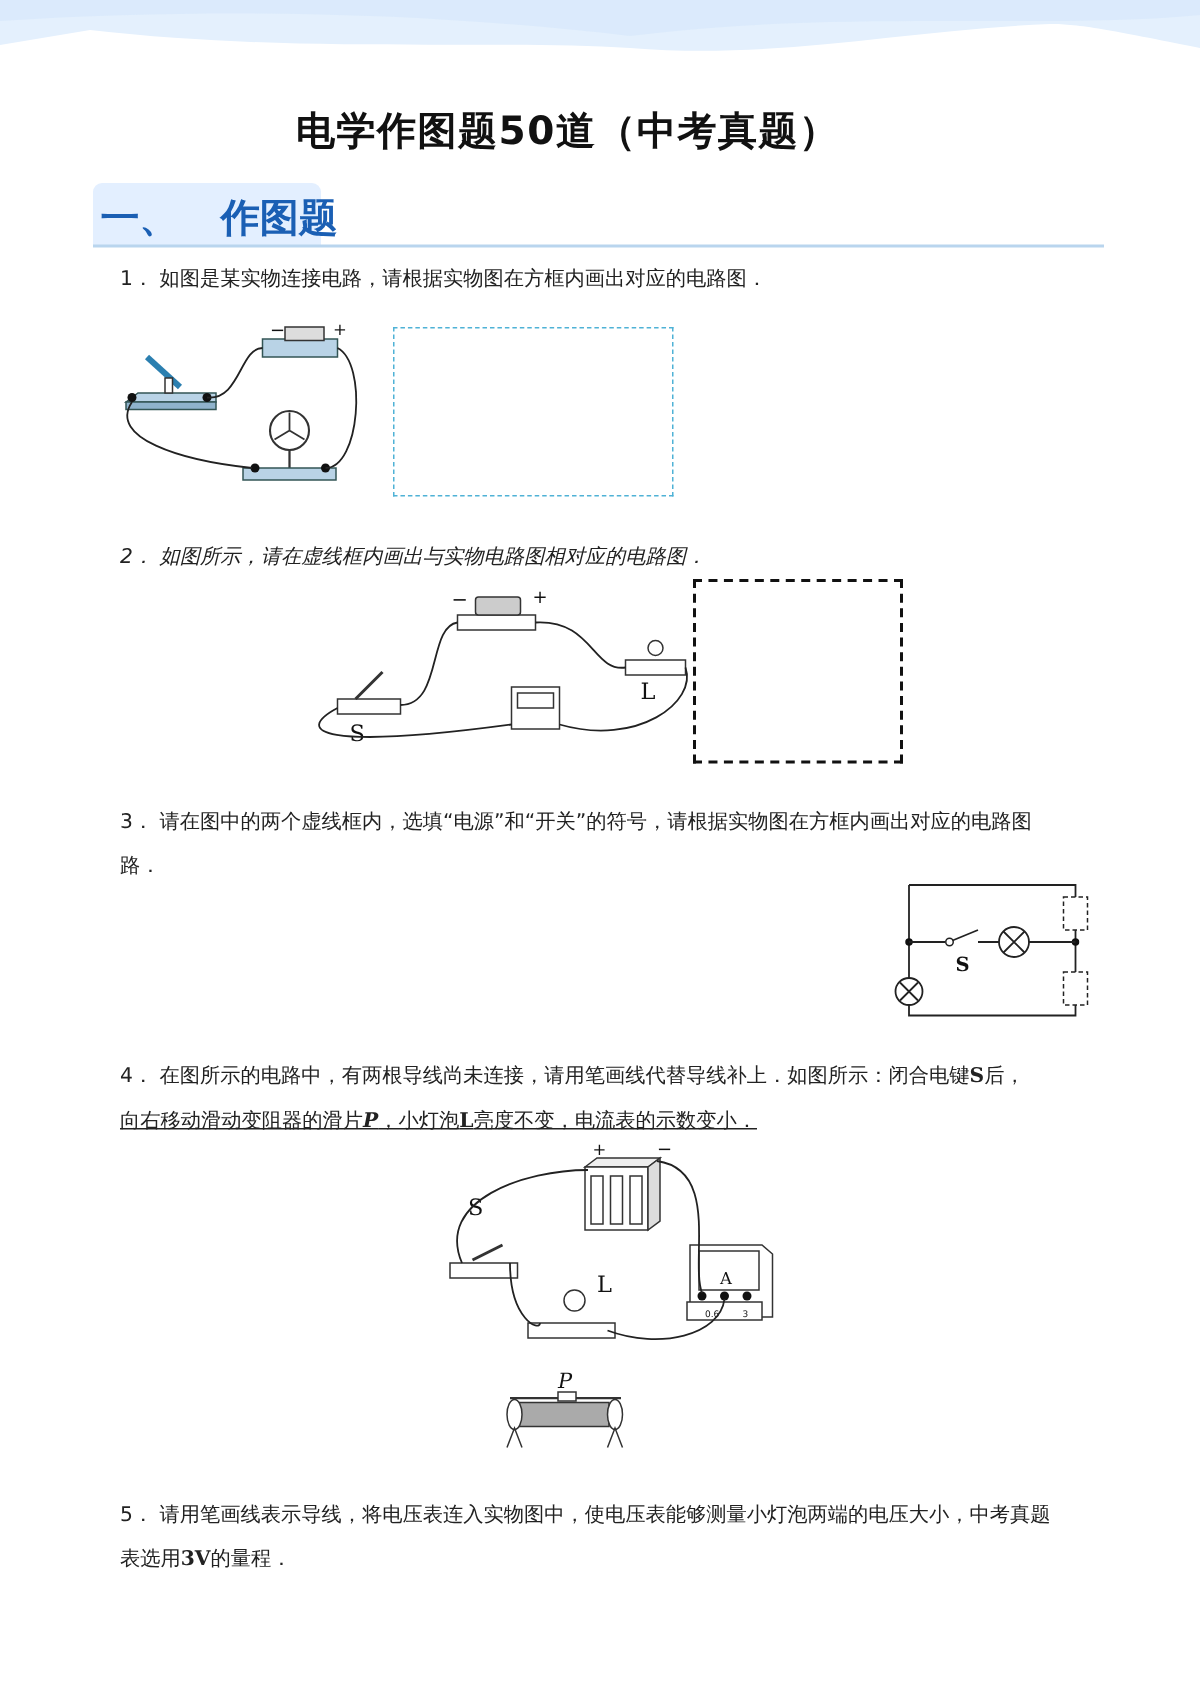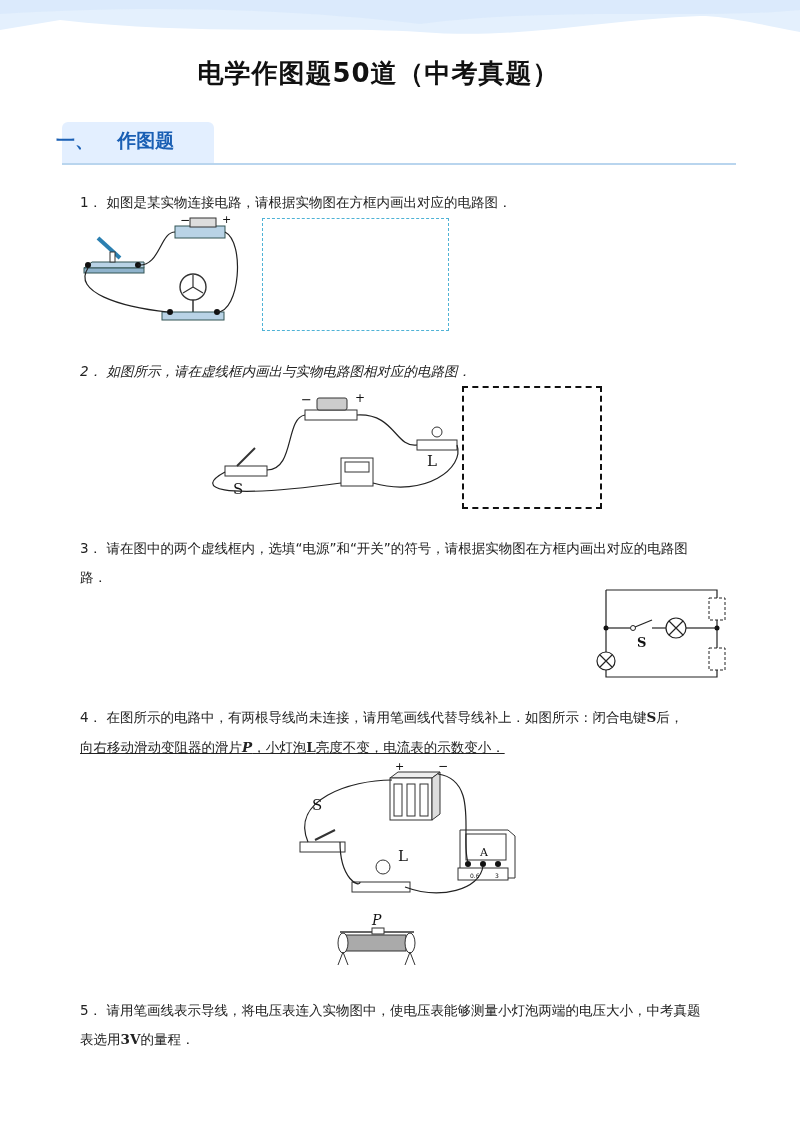--- a/index.html
+++ b/index.html
@@ -1,23 +1,23 @@
 <!DOCTYPE html>
 <html><head>
 <meta charset="utf-8">
 <style>
   html, body { margin:0; padding:0; }
   body { width:800px; height:1132px; background:#ffffff; position:relative; overflow:hidden;
          font-family: "DejaVu Sans", "Liberation Sans", sans-serif; color:#222; }
   .wave { position:absolute; left:0; top:0; width:800px; height:40px; }
-  .title { position:absolute; top:56px; left:0; width:757px; text-align:center;
+  .title { position:absolute; top:70px; left:0; width:757px; text-align:center;
            font-size:26px; font-weight:bold; color:#111; letter-spacing:1px; }
   .section { position:absolute; top:122px; left:62px; width:152px; height:42px;
              background:#e3efff; border-radius:6px 6px 0 0; }
-  .section-text { position:absolute; top:128px; left:56px; font-size:19px; font-weight:bold; color:#1a5fb4; }
+  .section-text { position:absolute; top:128px; left:67px; font-size:26px; font-weight:bold; color:#1a5fb4; }
   .section-line { position:absolute; top:163px; left:62px; width:674px; height:2px; background:#b9d5ee; }
   .q { position:absolute; left:80px; font-size:13.5px; color:#222; line-height:29px; }
   .q b.m { font-family: "DejaVu Serif", "Liberation Serif", serif; font-weight:bold; }
   .q i.m { font-family: "DejaVu Serif", "Liberation Serif", serif; font-weight:bold; font-style:italic; }
   .fig { position:absolute; }
   .box1 { position:absolute; left:262px; top:218px; width:185px; height:111px; border:1.5px dashed #4fb2d6; }
   .box2 { position:absolute; left:462px; top:386px; width:136px; height:119px; border:2px dashed #111; }
   .lbl { font-family:"DejaVu Serif","Liberation Serif",serif; }
 </style>
 </head>
@@ -31,21 +31,21 @@
 <div class="title">电学作图题50道（中考真题）</div>
 
 <div class="section"></div>
 <div class="section-text">
   <span>一、</span>
   <span style="display:inline-block;width:10px"></span>
   <span>作图题</span>
 </div>
 <div class="section-line"></div>
 
-<div class="q" style="top:188px;text-align:center;">
+<div class="q" style="top:172px;text-align:center;">
   <span>1．</span>
   <span>如图是某实物连接电路，请根据实物图在方框内画出对应的电路图．</span>
 </div>
 <svg class="fig" style="left:80px;top:212px" width="160" height="115">
 
   <path d="M4 56 L12 50 L64 50 L64 56 Z" fill="#b9d3e6" stroke="#355" stroke-width="1"></path>
   <rect x="4" y="56" width="60" height="5" fill="#8fb3cc" stroke="#355" stroke-width="1"></rect>
   <line x1="18" y1="26" x2="40" y2="46" stroke="#2b7fb0" stroke-width="4"></line>
   <rect x="30" y="40" width="5" height="10" fill="#fff" stroke="#333"></rect>
   <circle cx="8" cy="53" r="3" fill="#111"></circle>

